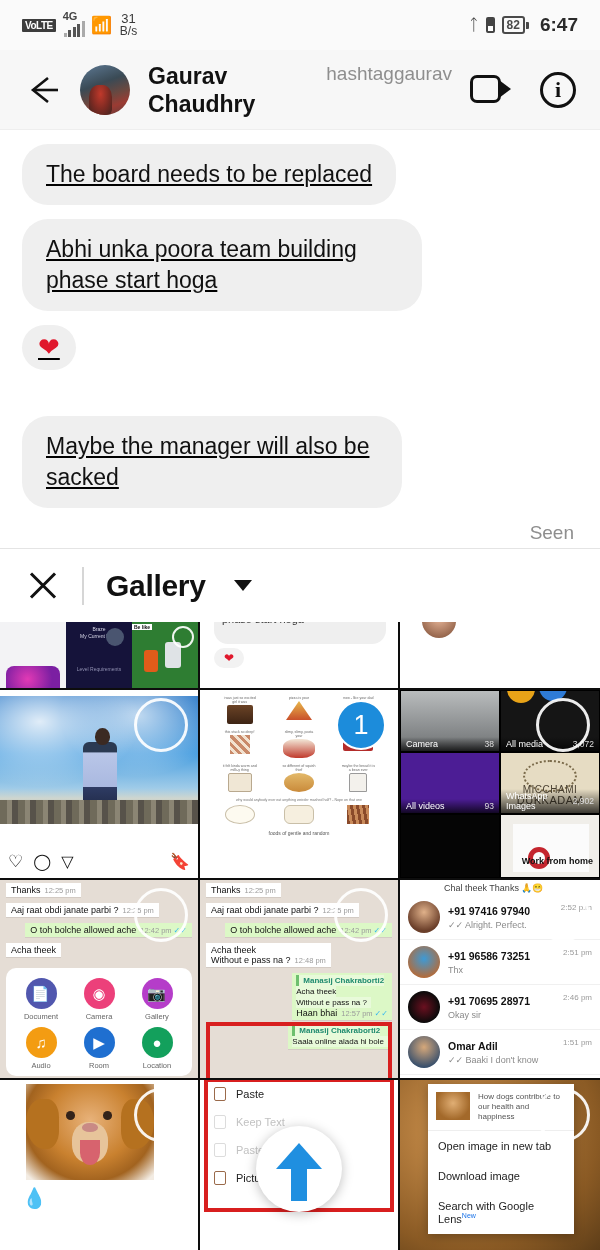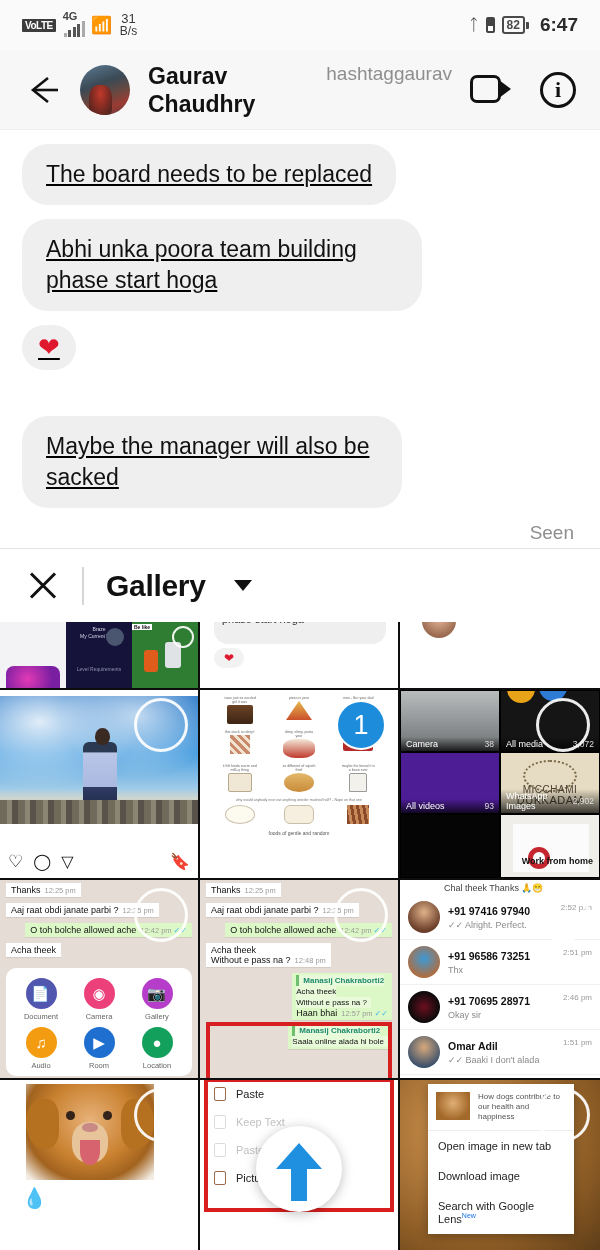--- a/index.html
+++ b/index.html
@@ -596,21 +596,21 @@
         </div>
         <div class="wl-row">
           <span class="av" style="background:radial-gradient(circle at 50% 50%,#6b1020,#0a0a0a 70%)"></span>
           <span class="mid"><span class="nm">+91 70695 28971</span><br>
             <span class="pv">Okay sir</span></span>
           <span class="tm">2:46 pm</span>
         </div>
         <div class="wl-row">
           <span class="av" style="background:radial-gradient(circle at 50% 35%,#d6a87a,#2f4a6b 80%)"></span>
           <span class="mid"><span class="nm">Omar Adil</span><br>
-            <span class="pv"><span class="tick">✓✓</span> <span>Baaki I don't alada</span></span></span>
+            <span class="pv"><span class="tick">✓✓</span> <span>Baaki I don't know</span></span></span>
           <span class="tm">1:51 pm</span>
         </div>
       </div>
       <span class="thumb-circle"></span>
     </div>
 
     <div class="cell r4">
       <div class="dogcell">
         <div class="dogimg">
           <span class="ear-l"></span>

